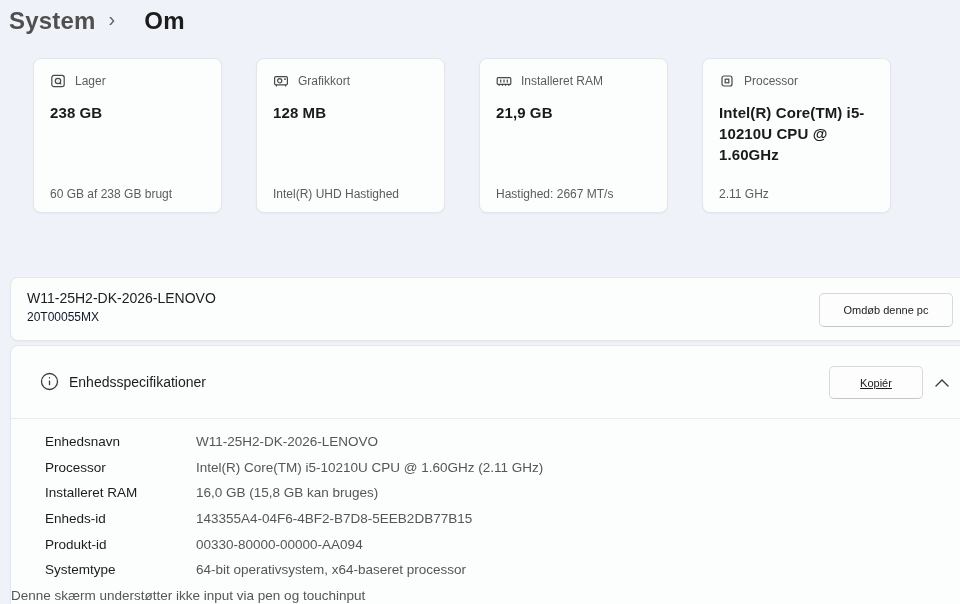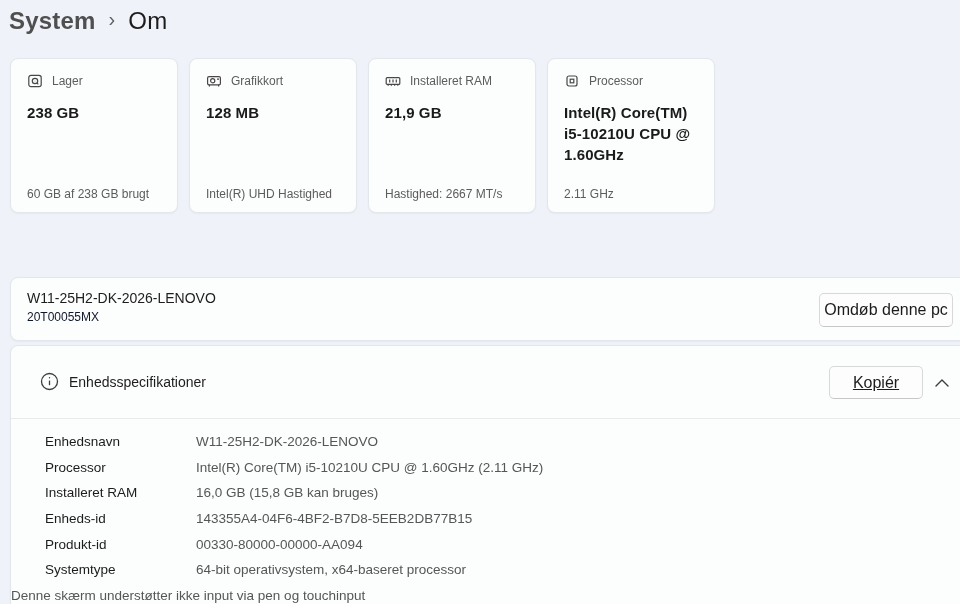--- a/index.html
+++ b/index.html
@@ -9,35 +9,36 @@
     position:relative; width:960px; height:604px;
     background:#eff3f9; overflow:hidden;
   }
   
   .breadcrumb {
     position:absolute; left:9px; top:2px; height:38px;
     display:flex; align-items:center;
   }
   .crumb-parent { font-size:24px; font-weight:600; color:#4f4f4f; letter-spacing:.2px; cursor:pointer; }
   .crumb-sep { font-size:20px; color:#5f5f5f; margin:0 13px; padding-bottom:3px; }
-  .crumb-current { font-size:24px; font-weight:400; color:#1c1c1c; letter-spacing:.2px; }
+  .crumb-current { font-size:24px; font-weight:700; color:#1c1c1c; letter-spacing:.2px;margin-left:16px; }
 
   
   .cards-row {
     position:absolute; left:10px; top:58px;
     display:flex; gap:11px;
   }
   .card {
-    width:168px; height:155px;
+    width:189px; height:155px;
     background:#fcfdfd;
     border:1px solid #e3e6ea;
     border-radius:8px;
     padding:14px 16px;
     position:relative;
     box-shadow:0 1px 2px rgba(0,0,0,.04);
+    margin-left:23px;
   }
   .card-head { display:flex; align-items:center; gap:9px; }
   .card-head svg { flex:0 0 auto; }
   .card-label { font-size:12px; color:#5c5c5c; }
   .card-value {
     margin-top:13px; font-size:15px; font-weight:700; color:#1a1a1a;
     line-height:21px; letter-spacing:.1px;
   }
   .card-footer {
     position:absolute; left:16px; right:12px; bottom:11px;
@@ -54,21 +55,21 @@
   }
   .device-card { top:277px; height:64px; }
   .device-name { position:absolute; left:16px; top:12px; font-size:14px; color:#1d1d1d; }
   .device-model { position:absolute; left:16px; top:32px; font-size:12px; color:#0f172a; }
 
   .btn {
     background:#fdfdfd;
     border:1px solid #d8d8d8;
     border-bottom-color:#c7c7c7;
     border-radius:5px;
-    font-size:16px; color:#1b1b1b;
+    font-size:11px; color:#1b1b1b;
     display:flex; align-items:center; justify-content:center;
     font-family:inherit; cursor:pointer;
     position:absolute;
   }
   .rename-btn { left:808px; top:15px; width:134px; height:34px; }
   .copy-btn { left:818px; top:20px; width:94px; height:33px;text-decoration:underline; }
 
   .specs-card { top:345px; height:300px; }
   .specs-header { position:relative; height:72px; cursor:pointer; }
   .info-icon { position:absolute; left:29px; top:26px; }

